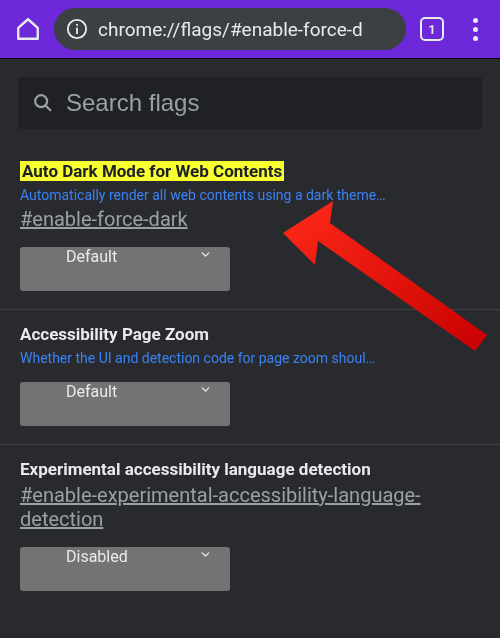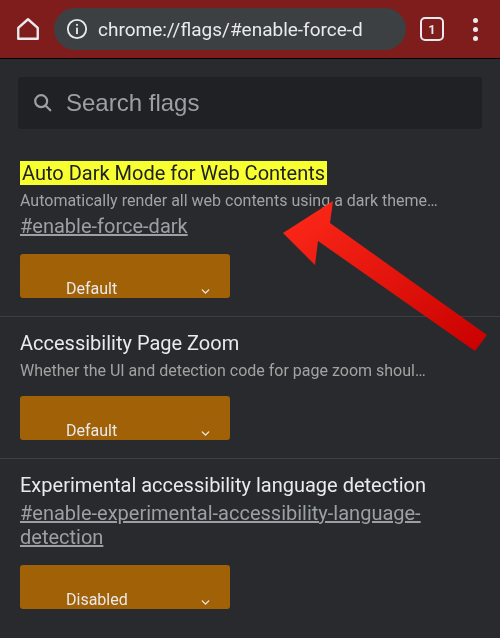--- a/index.html
+++ b/index.html
@@ -11,21 +11,21 @@
     color: #e8eaed;
     overflow: hidden;
     position: relative;
   }
   
   .toolbar {
     display: flex;
     align-items: center;
     height: 58px;
     padding: 0 8px;
-    background: #7f1d1d;
+    background: #6d28d9;
     gap: 6px;
   }
   .home-btn {
     width: 40px; height: 40px;
     display: flex; align-items: center; justify-content: center;
     border-radius: 50%;
     flex-shrink: 0;
   }
   .urlbar {
     flex: 1;
@@ -117,55 +117,55 @@
     border-radius: 5px;
     cursor: pointer;
   }
 
   .flag {
     padding: 14px 20px 18px 20px;
     border-bottom: 1px solid #3c4043;
   }
   .flag:last-child { border-bottom: none; }
   .flag-title {
-    font-size: 20px;
-    font-weight: 400;
+    font-size: 17px;
+    font-weight: 700;
     color: #e8eaed;
     display: inline;
     margin-bottom: 4px;
   }
   .flag-title.highlight {
     background: #f8ff30;
     color: #202124;
     padding: 0 2px;
   }
   .flag-desc {
-    font-size: 16px;
-    color: #a3a3a3;
+    font-size: 14px;
+    color: #3b82f6;
     margin-top: 6px;
     white-space: nowrap;
     overflow: hidden;
     text-overflow: ellipsis;
   }
   .flag-link {
     font-size: 20px;
     color: #9aa0a6;
     text-decoration: underline;
     margin-top: 4px;
     display: inline-block;
   }
   .flag-select {
     margin-top: 16px;
     width: 210px;
     height: 44px;
-    background: #a16207;
+    background: #737373;
     border: none;
     border-radius: 3px;
     display: flex;
-    align-items: flex-end;
+    align-items: flex-start;
     justify-content: space-between;
     padding: 0 18px 0 46px;
     color: #e8eaed;
     font-size: 16px;
     cursor: pointer;
     position: relative;
   }
   .flag-select .chev {
     width: 14px; height: 14px;
     display: flex; align-items: center; justify-content: center;

